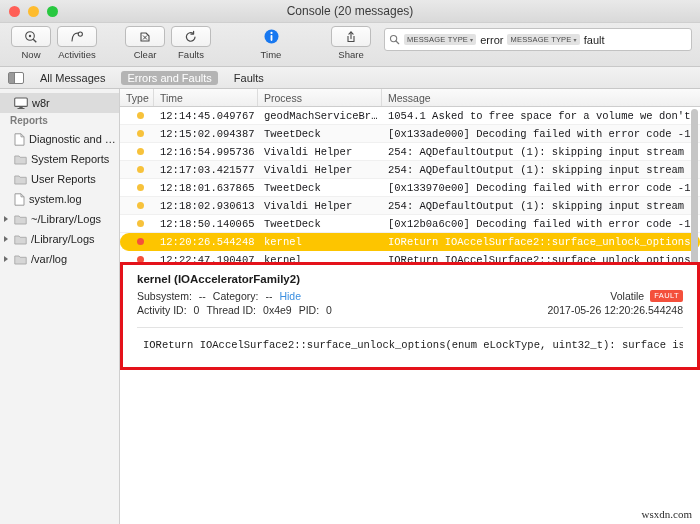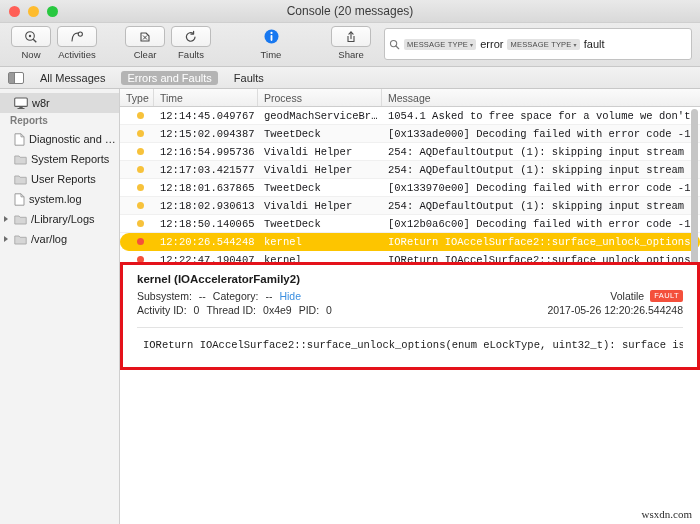--- a/index.html
+++ b/index.html
@@ -106,21 +106,21 @@
   
   .search-wrap {
     margin-left: 10px;
     margin-top: 2px;
     flex: 1;
     display: flex;
     align-items: center;
   }
   .search-field {
     flex: 1;
-    height: 32px;
+    height: 23px;
     background: #ffffff;
     border: 1px solid #c2c2c2;
     border-radius: 3px;
     display: flex;
     align-items: center;
     padding: 0 4px;
     box-sizing: border-box;
     gap: 4px;
   }
   .token {
@@ -560,20 +560,27 @@
       </div>
 
       <div class="sb-row indent">
         <svg class="ico" width="11" height="13" viewBox="0 0 11 13">
           <path d="M1 0.8 L7 0.8 L10 3.8 L10 12.2 L1 12.2 Z" fill="#ffffff" stroke="#9b9b9b" stroke-width="1"></path>
           <path d="M7 0.8 L7 3.8 L10 3.8" fill="none" stroke="#9b9b9b" stroke-width="1"></path>
         </svg>
         <span class="sb-label">system.log</span>
       </div>
 
+      <div class="sb-row disc">
+        <span class="disc-tri"></span>
+        <svg class="ico" width="13" height="11" viewBox="0 0 13 11">
+          <path d="M0.8 2 L5 2 L6.1 3.3 L12.2 3.3 L12.2 10 L0.8 10 Z" fill="#d6d6d6" stroke="#a8a8a8" stroke-width="0.9"></path>
+        </svg>
+        <span class="sb-label">~/Library/Logs</span>
+      </div>
 
       <div class="sb-row disc">
         <span class="disc-tri"></span>
         <svg class="ico" width="13" height="11" viewBox="0 0 13 11">
           <path d="M0.8 2 L5 2 L6.1 3.3 L12.2 3.3 L12.2 10 L0.8 10 Z" fill="#d6d6d6" stroke="#a8a8a8" stroke-width="0.9"></path>
         </svg>
         <span class="sb-label">/Library/Logs</span>
       </div>
 
       <div class="sb-row disc">

